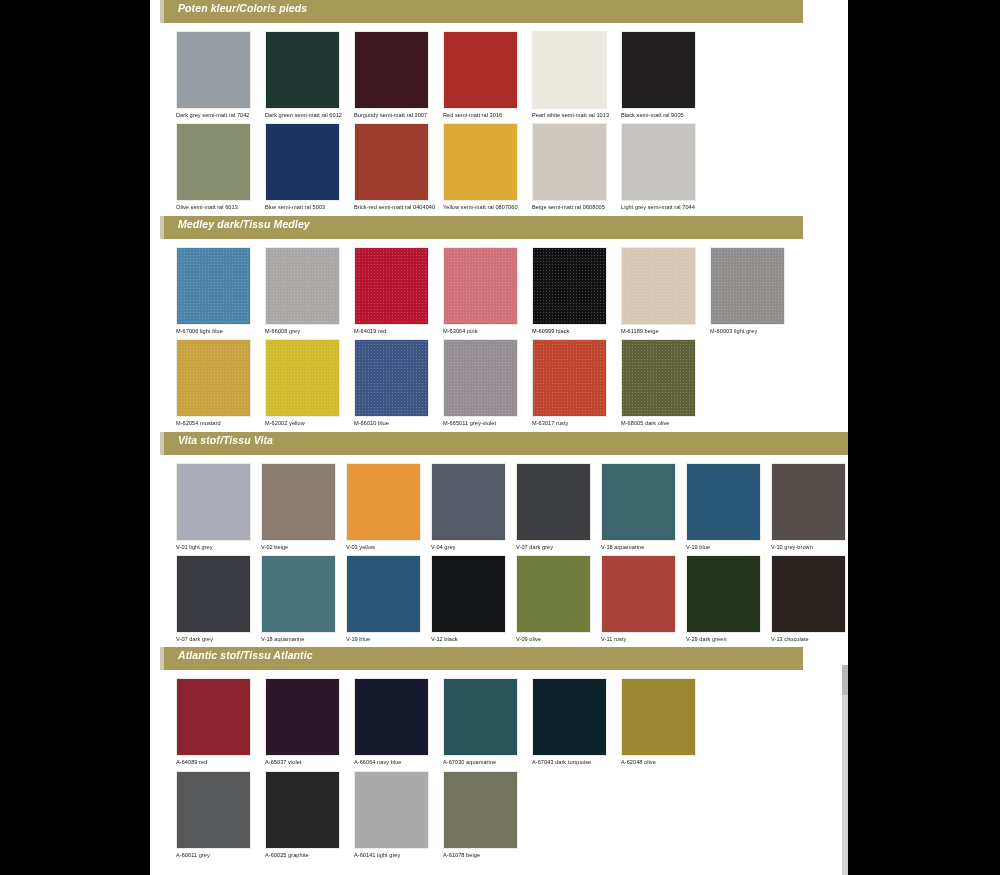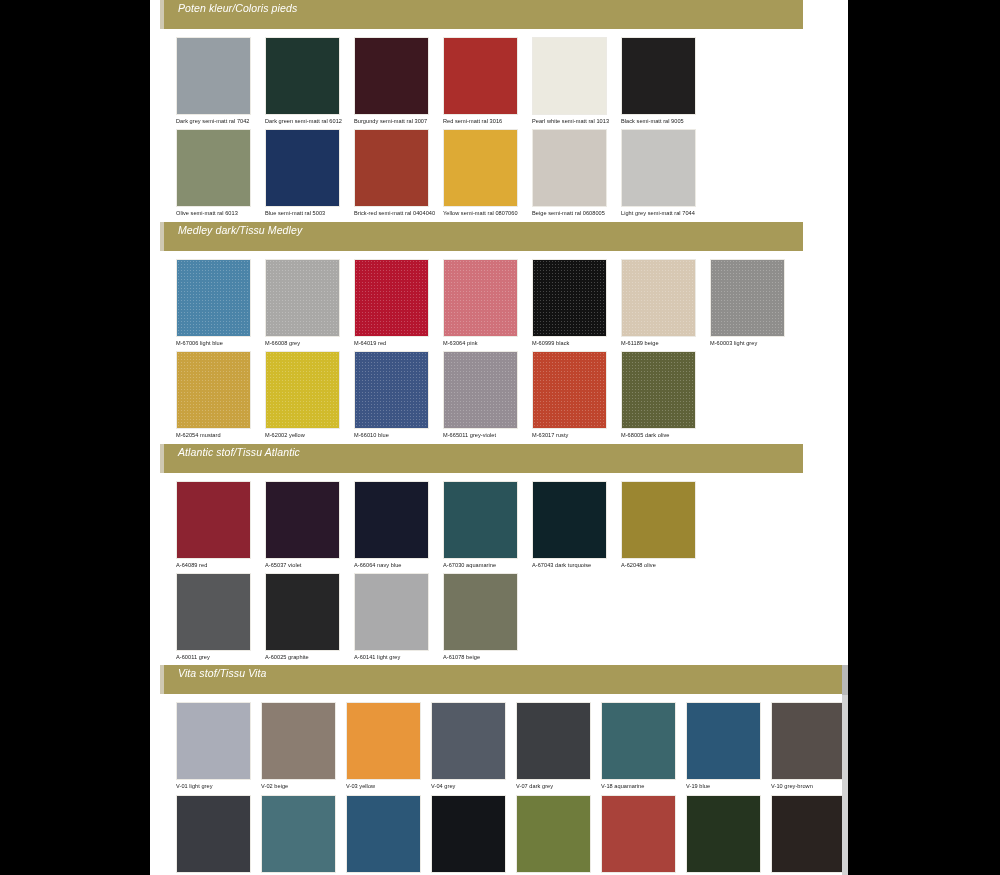--- a/index.html
+++ b/index.html
@@ -27,28 +27,28 @@
     height: 875px;
     background: #ffffff;
     overflow: hidden;
   }
   
   .section {
     position: relative;
   }
   .sec-header {
     background: #a79a58;
-    height: 29px;
+    height: 23px;
     line-height: 17px;
     padding-left: 14px;
     margin-left: 14px;
     margin-right: 45px;
     color: #ffffff;
     font-style: italic;
-    font-weight: normal;
+    font-weight: bold;
     font-size: 10.5px;
     letter-spacing: 0.1px;
     white-space: nowrap;
     overflow: hidden;
     box-shadow: -4px 0 0 0 #cfc9b3;
   }
   .sec-header.wide {
     margin-right: 0px;
   }
   
@@ -249,137 +249,137 @@
               <div class="cell">
                 <div class="chip" style="background: rgb(95, 98, 57);">
                   <div class="tex" style="background-image: radial-gradient(rgba(255, 255, 255, 0.22) 0.5px, transparent 0.6px), radial-gradient(rgba(0, 0, 0, 0.18) 0.5px, transparent 0.6px); background-size: 3px 3px, 4px 4px; background-position: 0px 0px, 1px 2px;"></div>
                 </div>
                 <div class="caption">M-68005 dark olive</div>
               </div>
             </div>
           </div>
         </div>
         <div class="section">
-          <div class="sec-header">Atlantic stof/Tissu Atlantic</div>
+          <div class="sec-header wide">Vita stof/Tissu Vita</div>
           <div class="rows">
             <div class="row">
-              <div class="cell">
-                <div class="chip" style="background: rgb(140, 35, 49);"></div>
-                <div class="caption">A-64089 red</div>
-              </div>
-              <div class="cell">
-                <div class="chip" style="background: rgb(42, 24, 42);"></div>
-                <div class="caption">A-65037 violet</div>
-              </div>
-              <div class="cell">
-                <div class="chip" style="background: rgb(23, 26, 44);"></div>
-                <div class="caption">A-66064 navy blue</div>
-              </div>
-              <div class="cell">
-                <div class="chip" style="background: rgb(42, 83, 89);"></div>
-                <div class="caption">A-67030 aquamarine</div>
-              </div>
-              <div class="cell">
-                <div class="chip" style="background: rgb(14, 35, 41);"></div>
-                <div class="caption">A-67043 dark turquoise</div>
-              </div>
-              <div class="cell">
-                <div class="chip" style="background: rgb(155, 134, 49);"></div>
-                <div class="caption">A-62048 olive</div>
-              </div>
-            </div>
-            <div class="row">
-              <div class="cell">
-                <div class="chip" style="background: rgb(87, 88, 90);"></div>
-                <div class="caption">A-60011 grey</div>
-              </div>
-              <div class="cell">
-                <div class="chip" style="background: rgb(38, 38, 39);"></div>
-                <div class="caption">A-60025 graphite</div>
-              </div>
-              <div class="cell">
-                <div class="chip" style="background: rgb(170, 170, 171);"></div>
-                <div class="caption">A-60141 light grey</div>
-              </div>
-              <div class="cell">
-                <div class="chip" style="background: rgb(116, 117, 95);"></div>
-                <div class="caption">A-61078 beige</div>
+              <div class="cell vita">
+                <div class="chip" style="background: rgb(170, 173, 184);"></div>
+                <div class="caption">V-01 light grey</div>
+              </div>
+              <div class="cell vita">
+                <div class="chip" style="background: rgb(139, 125, 113);"></div>
+                <div class="caption">V-02 beige</div>
+              </div>
+              <div class="cell vita">
+                <div class="chip" style="background: rgb(232, 150, 58);"></div>
+                <div class="caption">V-03 yellow</div>
+              </div>
+              <div class="cell vita">
+                <div class="chip" style="background: rgb(84, 91, 102);"></div>
+                <div class="caption">V-04 grey</div>
+              </div>
+              <div class="cell vita">
+                <div class="chip" style="background: rgb(60, 62, 66);"></div>
+                <div class="caption">V-07 dark grey</div>
+              </div>
+              <div class="cell vita">
+                <div class="chip" style="background: rgb(59, 102, 108);"></div>
+                <div class="caption">V-18 aquamarine</div>
+              </div>
+              <div class="cell vita">
+                <div class="chip" style="background: rgb(43, 87, 119);"></div>
+                <div class="caption">V-19 blue</div>
+              </div>
+              <div class="cell vita">
+                <div class="chip" style="background: rgb(86, 78, 74);"></div>
+                <div class="caption">V-10 grey-brown</div>
+              </div>
+            </div>
+            <div class="row">
+              <div class="cell vita">
+                <div class="chip" style="background: rgb(58, 60, 66);"></div>
+                <div class="caption">V-07 dark grey</div>
+              </div>
+              <div class="cell vita">
+                <div class="chip" style="background: rgb(72, 113, 122);"></div>
+                <div class="caption">V-18 aquamarine</div>
+              </div>
+              <div class="cell vita">
+                <div class="chip" style="background: rgb(44, 87, 119);"></div>
+                <div class="caption">V-19 blue</div>
+              </div>
+              <div class="cell vita">
+                <div class="chip" style="background: rgb(19, 21, 25);"></div>
+                <div class="caption">V-12 black</div>
+              </div>
+              <div class="cell vita">
+                <div class="chip" style="background: rgb(111, 124, 60);"></div>
+                <div class="caption">V-09 olive</div>
+              </div>
+              <div class="cell vita">
+                <div class="chip" style="background: rgb(169, 66, 58);"></div>
+                <div class="caption">V-11 rusty</div>
+              </div>
+              <div class="cell vita">
+                <div class="chip" style="background: rgb(37, 52, 31);"></div>
+                <div class="caption">V-29 dark green</div>
+              </div>
+              <div class="cell vita">
+                <div class="chip" style="background: rgb(42, 35, 32);"></div>
+                <div class="caption">V-13 chocolate</div>
               </div>
             </div>
           </div>
         </div>
         <div class="section">
-          <div class="sec-header wide">Vita stof/Tissu Vita</div>
+          <div class="sec-header">Atlantic stof/Tissu Atlantic</div>
           <div class="rows">
             <div class="row">
-              <div class="cell vita">
-                <div class="chip" style="background: rgb(170, 173, 184);"></div>
-                <div class="caption">V-01 light grey</div>
-              </div>
-              <div class="cell vita">
-                <div class="chip" style="background: rgb(139, 125, 113);"></div>
-                <div class="caption">V-02 beige</div>
-              </div>
-              <div class="cell vita">
-                <div class="chip" style="background: rgb(232, 150, 58);"></div>
-                <div class="caption">V-03 yellow</div>
-              </div>
-              <div class="cell vita">
-                <div class="chip" style="background: rgb(84, 91, 102);"></div>
-                <div class="caption">V-04 grey</div>
-              </div>
-              <div class="cell vita">
-                <div class="chip" style="background: rgb(60, 62, 66);"></div>
-                <div class="caption">V-07 dark grey</div>
-              </div>
-              <div class="cell vita">
-                <div class="chip" style="background: rgb(59, 102, 108);"></div>
-                <div class="caption">V-18 aquamarine</div>
-              </div>
-              <div class="cell vita">
-                <div class="chip" style="background: rgb(43, 87, 119);"></div>
-                <div class="caption">V-19 blue</div>
-              </div>
-              <div class="cell vita">
-                <div class="chip" style="background: rgb(86, 78, 74);"></div>
-                <div class="caption">V-10 grey-brown</div>
-              </div>
-            </div>
-            <div class="row">
-              <div class="cell vita">
-                <div class="chip" style="background: rgb(58, 60, 66);"></div>
-                <div class="caption">V-07 dark grey</div>
-              </div>
-              <div class="cell vita">
-                <div class="chip" style="background: rgb(72, 113, 122);"></div>
-                <div class="caption">V-18 aquamarine</div>
-              </div>
-              <div class="cell vita">
-                <div class="chip" style="background: rgb(44, 87, 119);"></div>
-                <div class="caption">V-19 blue</div>
-              </div>
-              <div class="cell vita">
-                <div class="chip" style="background: rgb(19, 21, 25);"></div>
-                <div class="caption">V-12 black</div>
-              </div>
-              <div class="cell vita">
-                <div class="chip" style="background: rgb(111, 124, 60);"></div>
-                <div class="caption">V-09 olive</div>
-              </div>
-              <div class="cell vita">
-                <div class="chip" style="background: rgb(169, 66, 58);"></div>
-                <div class="caption">V-11 rusty</div>
-              </div>
-              <div class="cell vita">
-                <div class="chip" style="background: rgb(37, 52, 31);"></div>
-                <div class="caption">V-29 dark green</div>
-              </div>
-              <div class="cell vita">
-                <div class="chip" style="background: rgb(42, 35, 32);"></div>
-                <div class="caption">V-13 chocolate</div>
+              <div class="cell">
+                <div class="chip" style="background: rgb(140, 35, 49);"></div>
+                <div class="caption">A-64089 red</div>
+              </div>
+              <div class="cell">
+                <div class="chip" style="background: rgb(42, 24, 42);"></div>
+                <div class="caption">A-65037 violet</div>
+              </div>
+              <div class="cell">
+                <div class="chip" style="background: rgb(23, 26, 44);"></div>
+                <div class="caption">A-66064 navy blue</div>
+              </div>
+              <div class="cell">
+                <div class="chip" style="background: rgb(42, 83, 89);"></div>
+                <div class="caption">A-67030 aquamarine</div>
+              </div>
+              <div class="cell">
+                <div class="chip" style="background: rgb(14, 35, 41);"></div>
+                <div class="caption">A-67043 dark turquoise</div>
+              </div>
+              <div class="cell">
+                <div class="chip" style="background: rgb(155, 134, 49);"></div>
+                <div class="caption">A-62048 olive</div>
+              </div>
+            </div>
+            <div class="row">
+              <div class="cell">
+                <div class="chip" style="background: rgb(87, 88, 90);"></div>
+                <div class="caption">A-60011 grey</div>
+              </div>
+              <div class="cell">
+                <div class="chip" style="background: rgb(38, 38, 39);"></div>
+                <div class="caption">A-60025 graphite</div>
+              </div>
+              <div class="cell">
+                <div class="chip" style="background: rgb(170, 170, 171);"></div>
+                <div class="caption">A-60141 light grey</div>
+              </div>
+              <div class="cell">
+                <div class="chip" style="background: rgb(116, 117, 95);"></div>
+                <div class="caption">A-61078 beige</div>
               </div>
             </div>
           </div>
         </div>
       </div>
     <div id="scrollbar"></div>
     <div id="scroll-thumb"></div>
   </div>
 </div>
 

